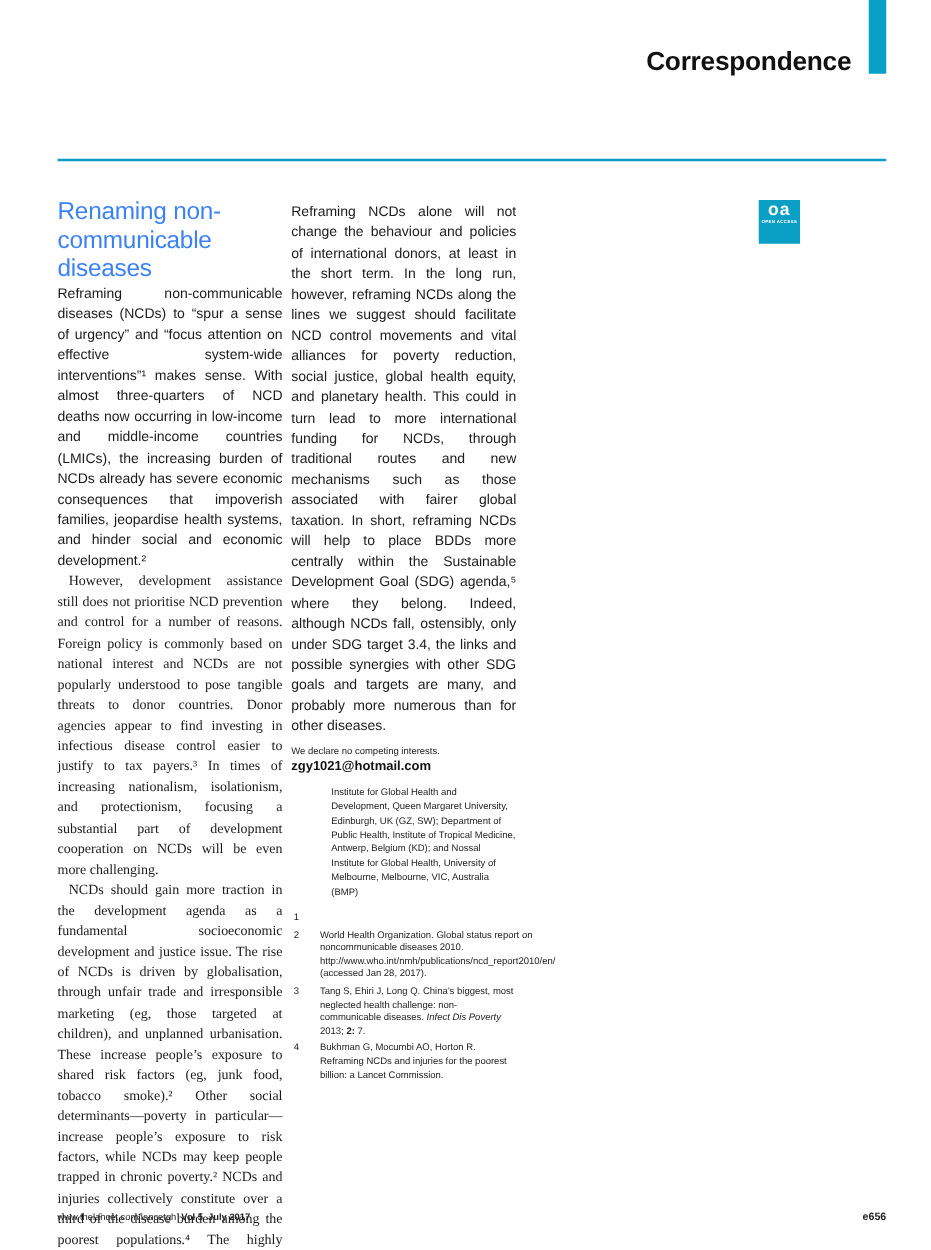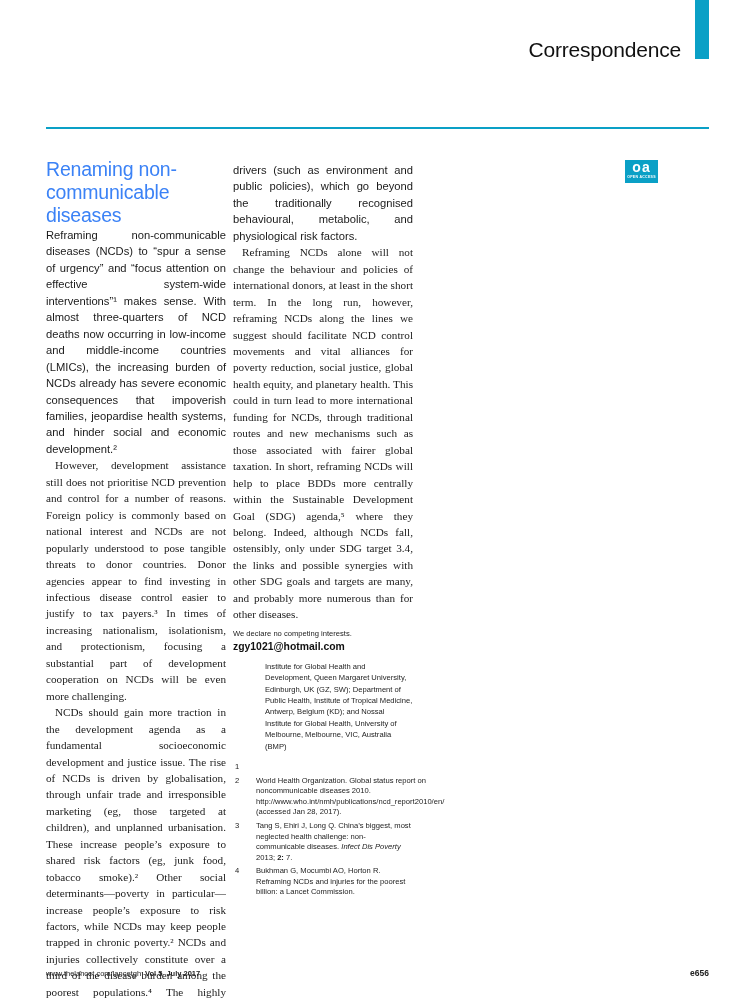--- a/index.html
+++ b/index.html
@@ -1,20 +1,20 @@
 <!DOCTYPE html>
 <html><head>
   <meta charset="utf-8">
   <style>
     * { margin: 0; padding: 0; box-sizing: border-box; }
     html, body { width: 745px; height: 1000px; background: #ffffff; overflow: hidden; }
     body { position: relative; font-family: "Liberation Sans", "DejaVu Sans", sans-serif; color: #1a1a1a; }
 
     .accent-bar { position: absolute; left: 695px; top: 0; width: 14px; height: 59px; background: #0aa0c6; }
-    .section-title { position: absolute; right: 64px; top: 38px; font-size: 21px; font-weight: 400; color: #111; letter-spacing: -0.2px; text-align: center; }
+    .section-title { position: absolute; right: 64px; top: 38px; font-size: 21px; font-weight: 700; color: #111; letter-spacing: -0.2px; text-align: center; }
     .header-rule { position: absolute; left: 46px; top: 127px; width: 663px; height: 2px; background: #0aa0c6; }
 
     .col { position: absolute; top: 158px; width: 180px; }
     .col-1 { left: 46px; }
     .col-2 { left: 233px; }
 
     .article-title { font-size: 19.5px; line-height: 23px; font-weight: 400; color: #3b82f6; margin-bottom: 0; letter-spacing: -0.2px; }
 
     .body-text p { font-size: 11.2px; line-height: 16.45px; text-align: justify; color: #1a1a1a; }
     .body-text p + p { text-indent: 9px; font-family: Liberation Serif, serif; }
@@ -26,21 +26,21 @@
     .email { font-size: 10.4px; line-height: 15px; font-weight: 700; color: #111; }
     .affiliations { font-size: 7.6px; line-height: 11.4px; margin-top: 7px; color: #222; margin-left: 32px; }
 
     .refs { margin-top: 10px; list-style: none; }
     .refs li { display: flex; font-size: 7.6px; line-height: 10.6px; color: #222; margin-bottom: 3px; }
     .refs .num { width: 23px; flex: 0 0 23px; padding-left: 2px; }
     .refs .txt { flex: 1; }
     .refs em { font-style: italic; }
     .refs b { font-weight: 700; }
 
-    .oa-badge { position: absolute; left: 607px; top: 160px; width: 33px; height: 23px; background: #0aa0c6; color: #fff; text-align: center; margin-left: 18px; }
+    .oa-badge { position: absolute; left: 607px; top: 160px; width: 33px; height: 35px; background: #0aa0c6; color: #fff; text-align: center; }
     .oa-badge .oa-main { display: block; font-size: 14px; line-height: 15px; font-weight: 700; letter-spacing: 1px; }
     .oa-badge .oa-sub { display: block; font-size: 3.5px; line-height: 5px; font-weight: 700; letter-spacing: 0.3px; }
 
     .footer-left { position: absolute; left: 46px; top: 969px; font-size: 7.5px; color: #222; }
     .footer-left .vol { font-weight: 700; margin-left: 4px; }
     .footer-left .date { font-weight: 700; margin-left: 4px; text-align: center; }
     .footer-right { position: absolute; right: 36px; top: 968px; font-size: 8.5px; font-weight: 700; color: #222; }
   </style>
 </head>
 <body>
@@ -59,21 +59,20 @@
   <div class="body-text">
     <p>Reframing non-communicable diseases (NCDs) to “spur a sense of urgency” and “focus attention on effective system-wide interventions”¹ makes sense. With almost three-quarters of NCD deaths now occurring in low-income and middle-income countries (LMICs), the increasing burden of NCDs already has severe economic consequences that impoverish families, jeopardise health systems, and hinder social and economic development.²</p>
     <p>However, development assistance still does not prioritise NCD prevention and control for a number of reasons. Foreign policy is commonly based on national interest and NCDs are not popularly understood to pose tangible threats to donor countries. Donor agencies appear to find investing in infectious disease control easier to justify to tax payers.³ In times of increasing nationalism, isolationism, and protectionism, focusing a substantial part of development cooperation on NCDs will be even more challenging.</p>
     <p>NCDs should gain more traction in the development agenda as a fundamental socioeconomic development and justice issue. The rise of NCDs is driven by globalisation, through unfair trade and irresponsible marketing (eg, those targeted at children), and unplanned urbanisation. These increase people’s exposure to shared risk factors (eg, junk food, tobacco smoke).² Other social determinants—poverty in particular—increase people’s exposure to risk factors, while NCDs may keep people trapped in chronic poverty.² NCDs and injuries collectively constitute over a third of the disease burden among the poorest populations.⁴ The highly inequitable distribution and impact of NCDs and their risk factors² also warrant the attention of development policy.</p>
 
   </div>
 </div>
 
 <div class="col col-2">
   <div class="body-text">
-    <p style="text-indent:0">drivers (such as environment and public policies), which go beyond the traditionally recognised behavioural, metabolic, and physiological risk factors.</p>
     <p>Reframing NCDs alone will not change the behaviour and policies of international donors, at least in the short term. In the long run, however, reframing NCDs along the lines we suggest should facilitate NCD control movements and vital alliances for poverty reduction, social justice, global health equity, and planetary health. This could in turn lead to more international funding for NCDs, through traditional routes and new mechanisms such as those associated with fairer global taxation. In short, reframing NCDs will help to place BDDs more centrally within the Sustainable Development Goal (SDG) agenda,⁵ where they belong. Indeed, although NCDs fall, ostensibly, only under SDG target 3.4, the links and possible synergies with other SDG goals and targets are many, and probably more numerous than for other diseases.</p>
   </div>
   <div class="declaration">We declare no competing interests.</div>
   <div class="email">zgy1021@hotmail.com</div>
   <div class="affiliations">Institute for Global Health and Development, Queen Margaret University, Edinburgh, UK (GZ, SW); Department of Public Health, Institute of Tropical Medicine, Antwerp, Belgium (KD); and Nossal Institute for Global Health, University of Melbourne, Melbourne, VIC, Australia (BMP)</div>
 
   <ol class="refs">
     <li>
       <span class="num">1</span>
     </li>

